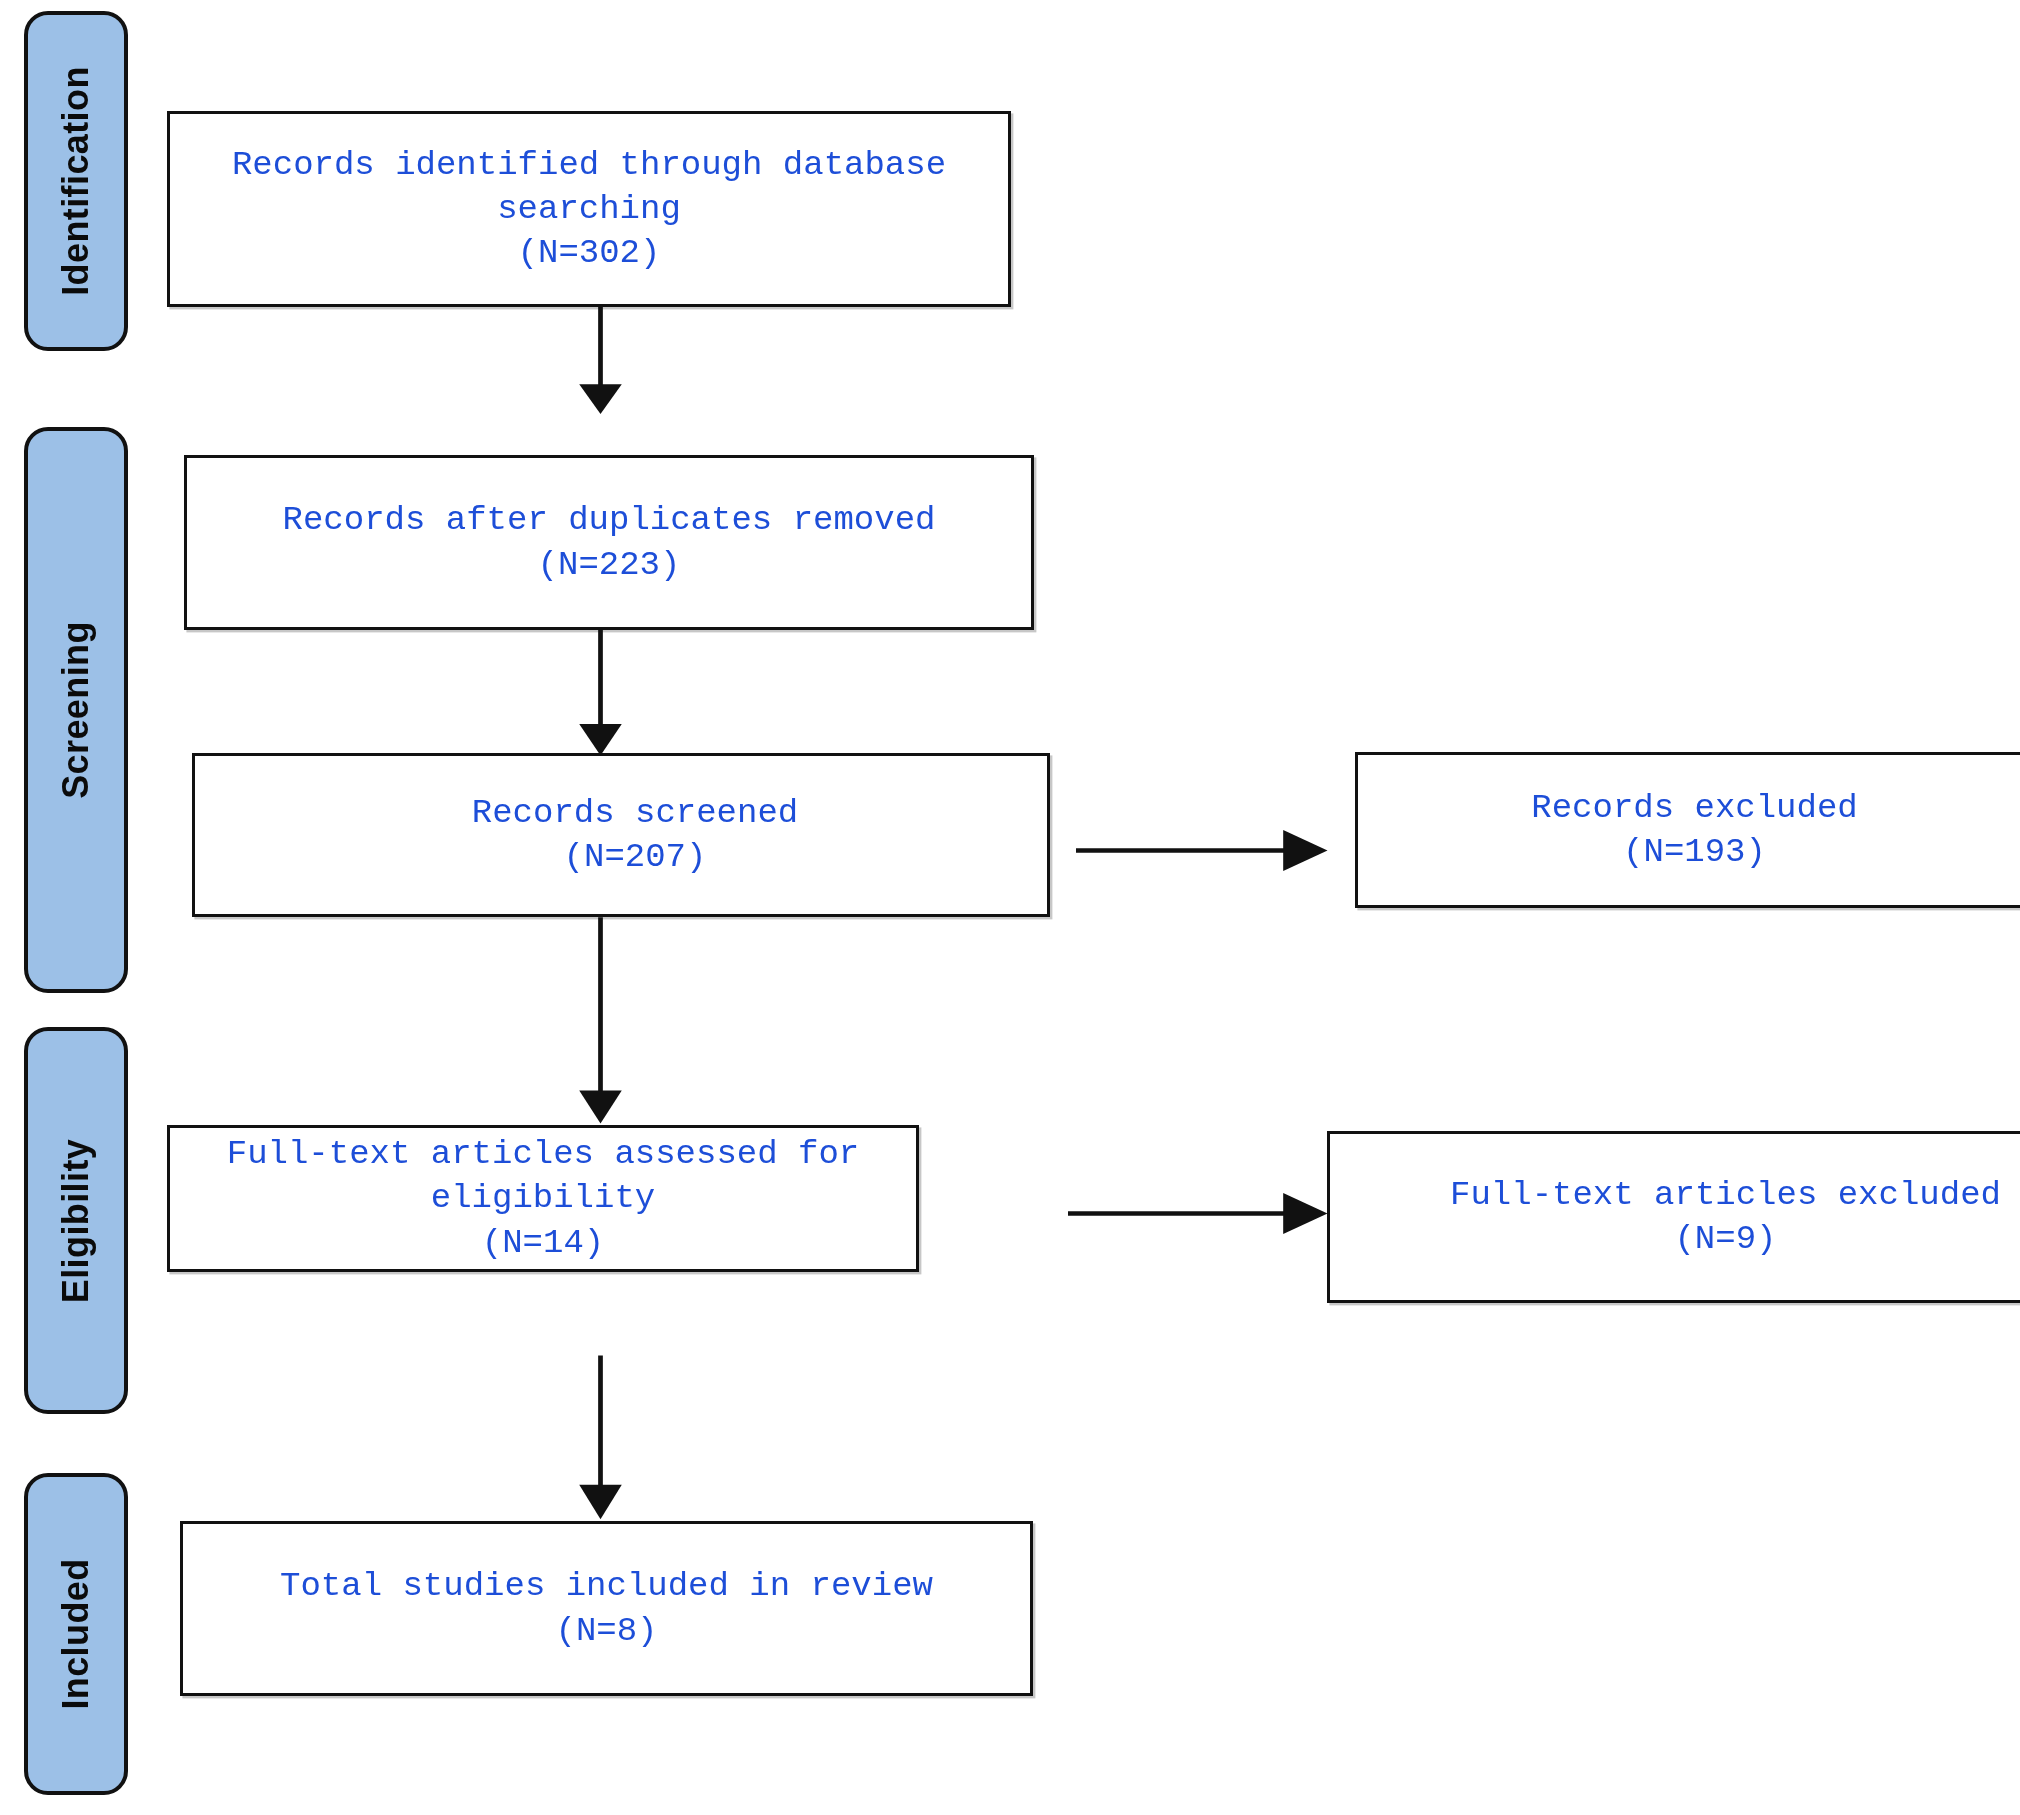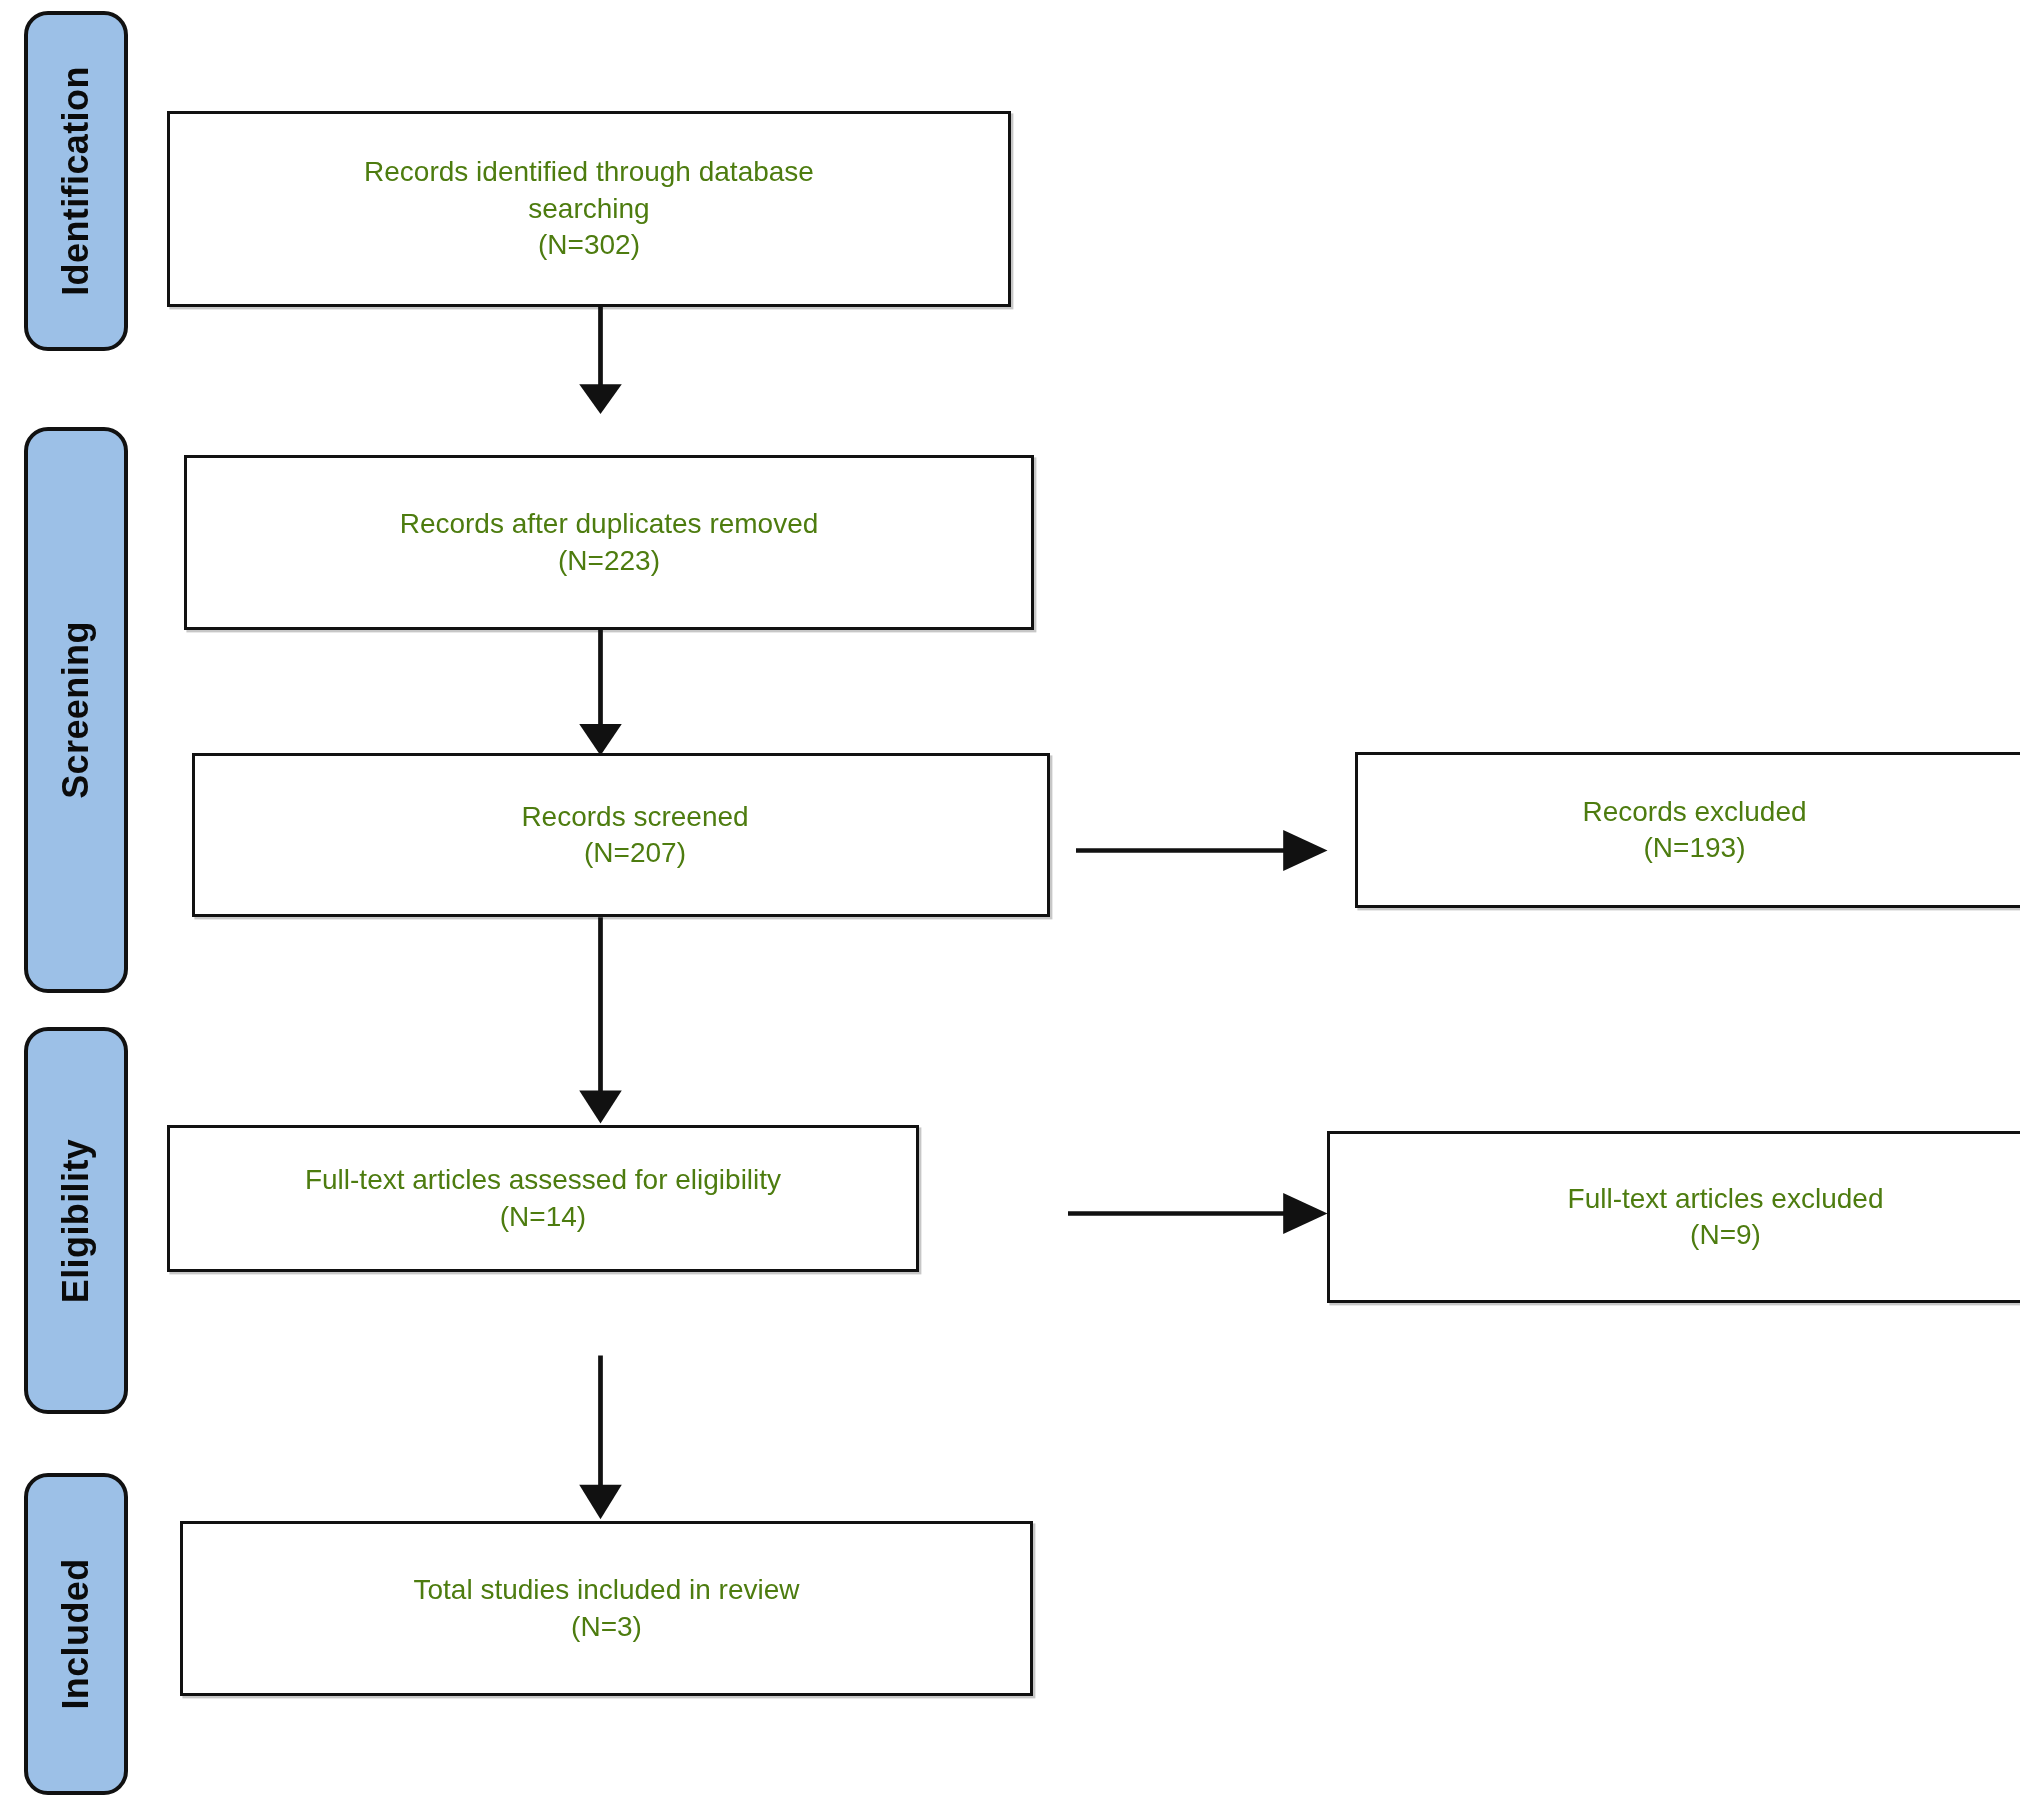--- a/index.html
+++ b/index.html
@@ -46,25 +46,25 @@
     background: #ffffff;
     border: 3.2px solid #111111;
     box-sizing: border-box;
     display: flex;
     align-items: center;
     justify-content: center;
     text-align: center;
     box-shadow: 2.4px 2.4px 0 rgba(0,0,0,0.22);
   }
   .flow-box-text {
-    font-size: 28px;
+    font-size: 34px;
     line-height: 1.30;
-    color: #4d7c0f;
+    color: #1d4ed8;
     padding: 0 20.5px;
-    font-family: Liberation Sans, sans-serif;
+    font-family: Liberation Mono, monospace;
     white-space: pre-line;
   }
 
   
   .connector {
     position: absolute;
   }
   .connector svg {
     display: block;
     overflow: visible;
@@ -117,21 +117,21 @@
 (N=14)</div>
   </div>
 
   <div class="flow-box" style="left:1327px; top:1131px; width:797px; height:172px;">
     <div class="flow-box-text">Full-text articles excluded
 (N=9)</div>
   </div>
 
   <div class="flow-box" style="left:180px; top:1521px; width:853px; height:175px;">
     <div class="flow-box-text">Total studies included in review
-(N=3)</div>
+(N=8)</div>
   </div>
 
   <div class="connector" style="left:569px; top:305px; width:63px; height:111px;">
     <svg width="63" height="111" viewBox="0 0 80 140">
       <line x1="40" y1="0" x2="40" y2="108" stroke="#111111" stroke-width="6"></line>
       <polygon points="13,100 67,100 40,138" fill="#111111"></polygon>
     </svg>
   </div>
 
   <div class="connector" style="left:569px; top:629px; width:63px; height:130px;">

